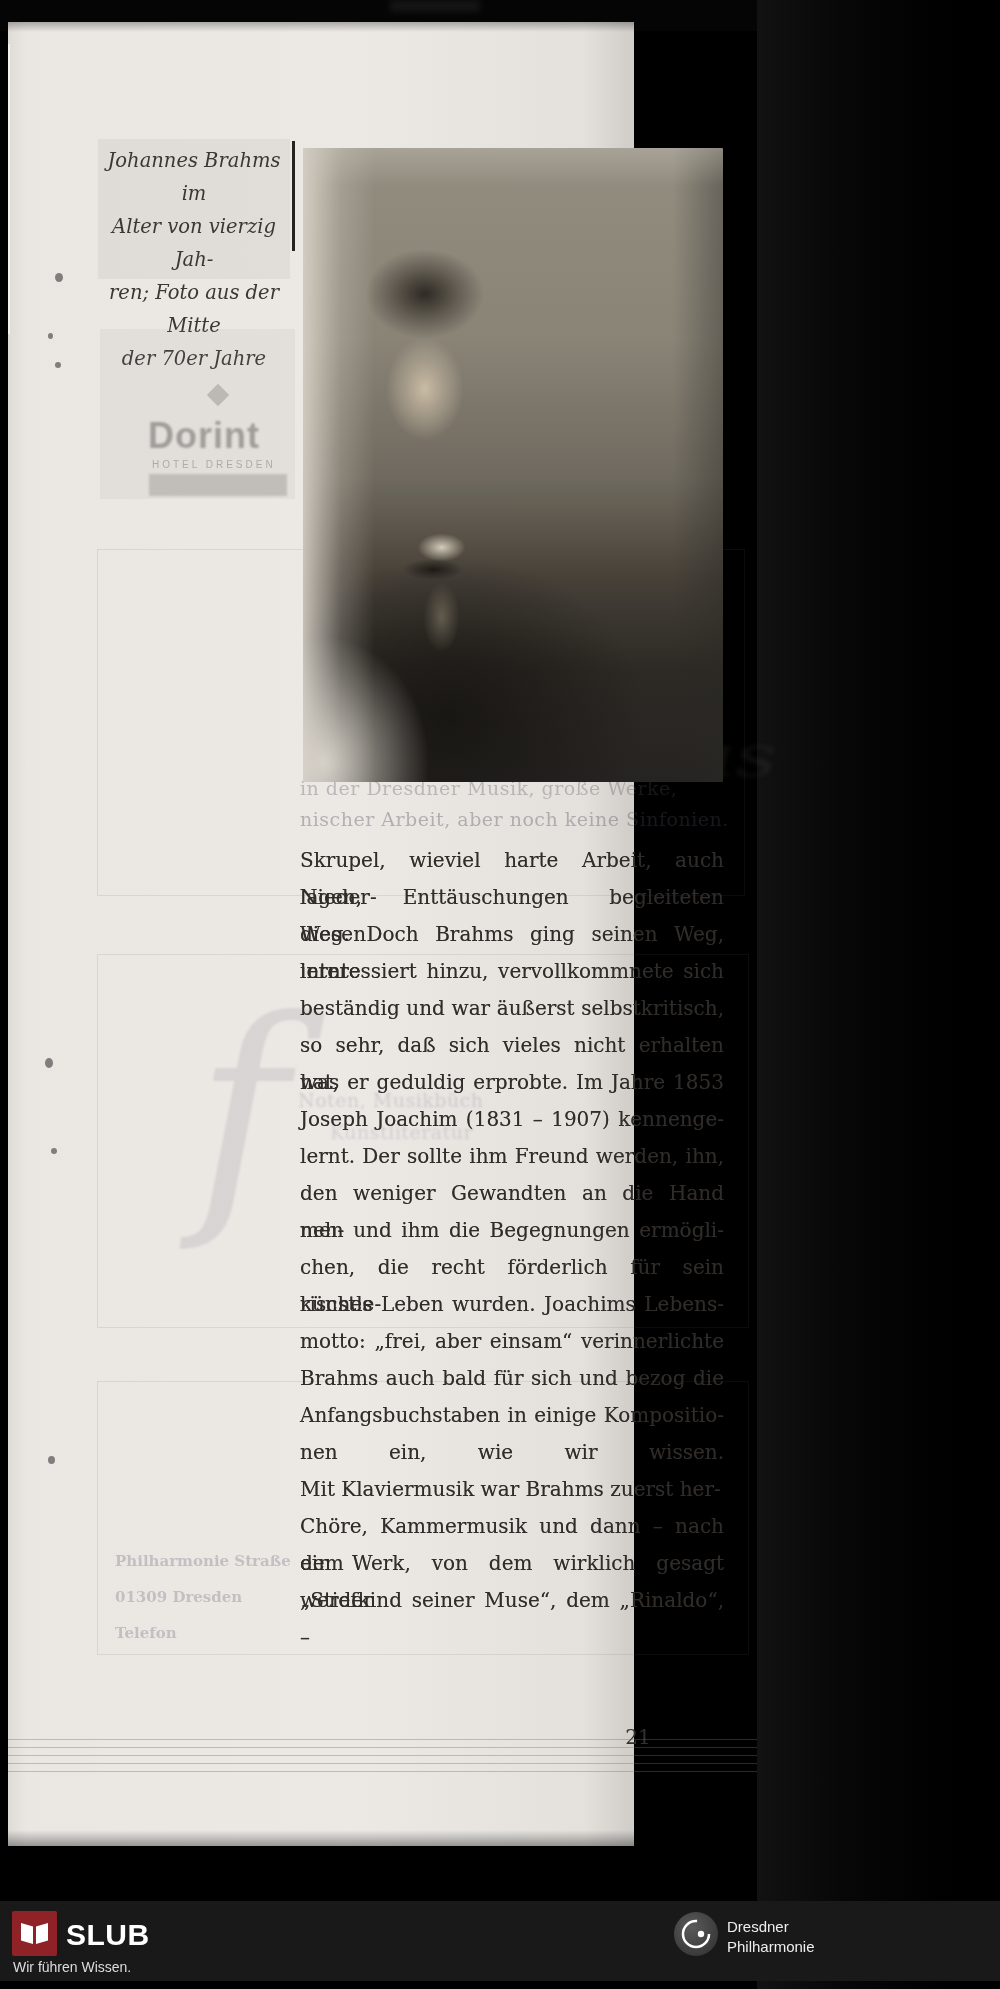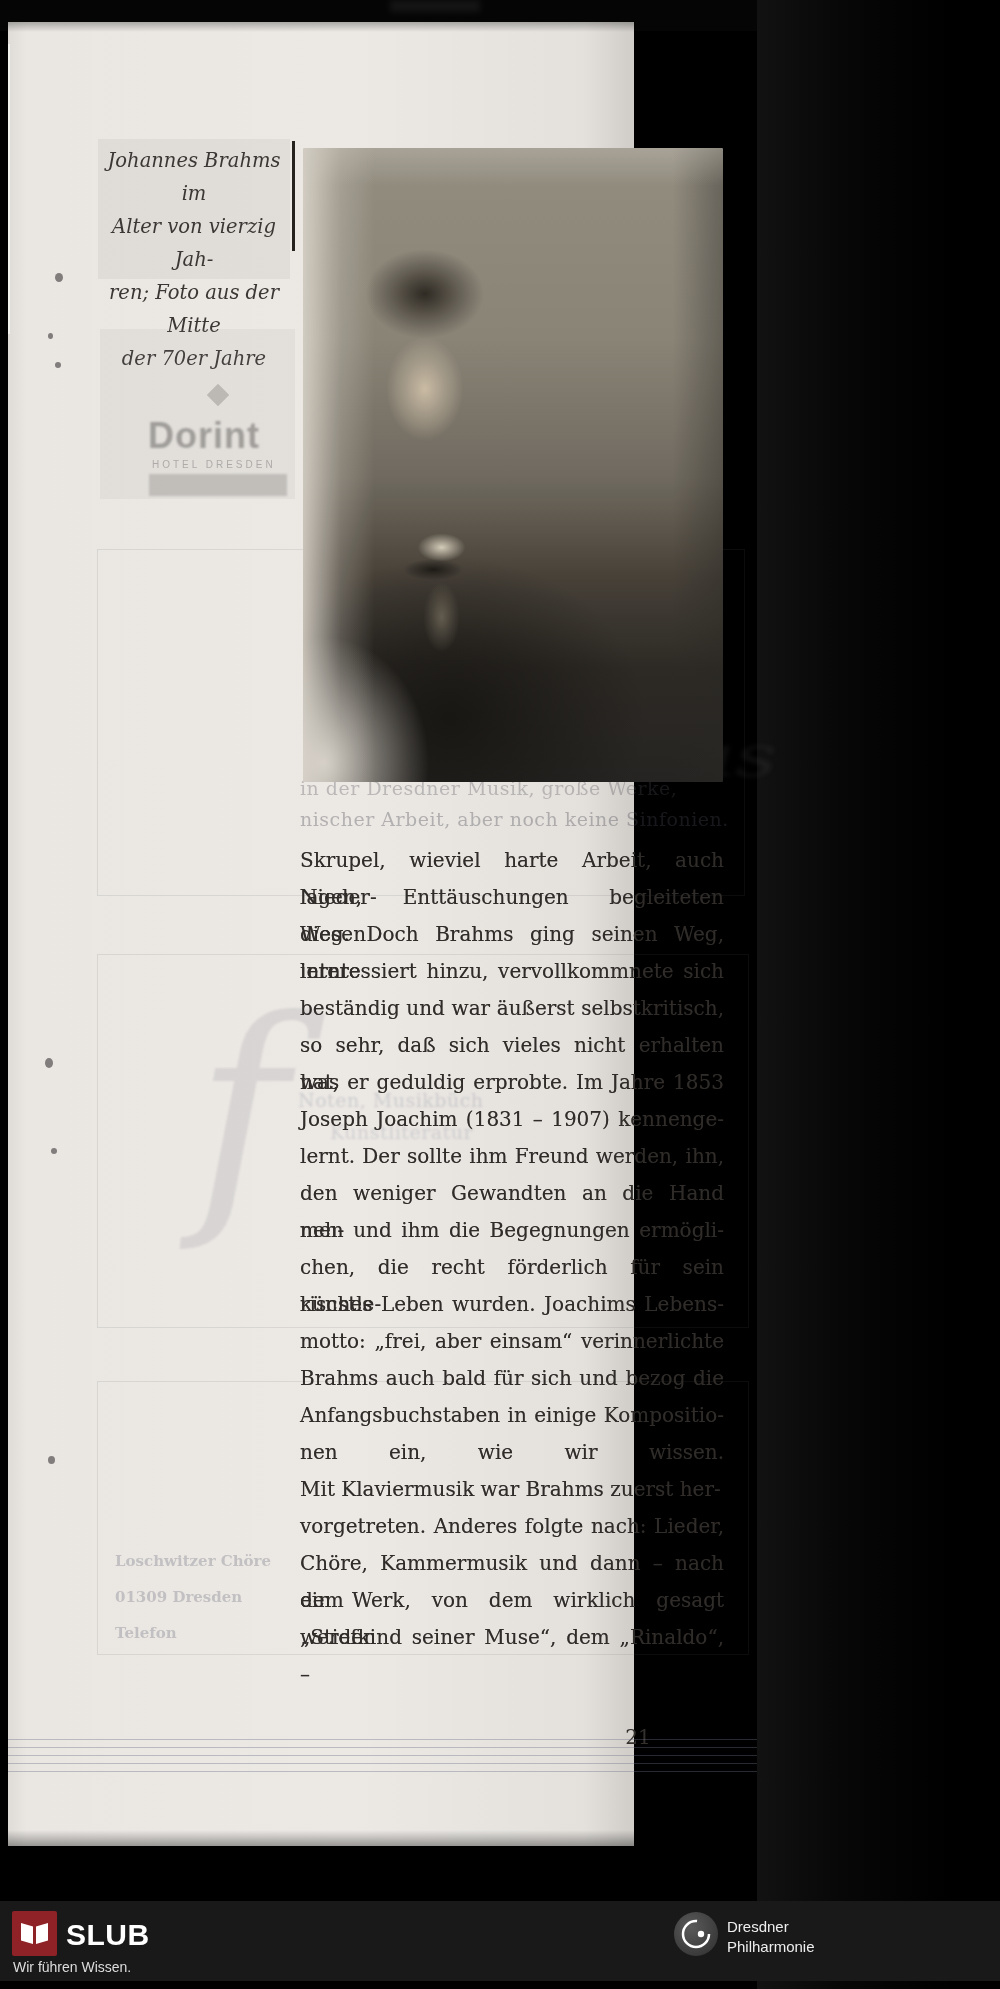--- a/index.html
+++ b/index.html
@@ -119,21 +119,21 @@
 
     <div class="ghost" style="left:318px;top:691px;font-size:18px;color:rgba(80,78,85,.30);">Grüne</div>
     <div class="ghost-script">Musikhaus</div>
     <div class="ghost" style="left:292px;top:755px;color:rgba(75,72,82,.30);">in der Dresdner Musik, große Werke,</div>
     <div class="ghost" style="left:292px;top:786px;color:rgba(70,68,78,.34);">nischer Arbeit, aber noch keine Sinfonien.</div>
     <div class="ghost-bigf">f</div>
     <div class="ghost" style="left:290px;top:1067px;color:rgba(90,95,120,.20);filter:blur(1px);">Noten, Musikbüch</div>
     <div class="ghost" style="left:322px;top:1099px;color:rgba(90,95,120,.18);filter:blur(1px);">Kunstliteratur</div>
     <div class="ghost-address">
 
-    <span class="ghost-addr-line">Loschwitzer Chöre</span>
+    <span class="ghost-addr-line">Philharmonie Straße</span>
         <span class="ghost-addr-line">01309 Dresden</span>
         <span class="ghost-addr-line">Telefon</span>
       </div>
 
     <div class="photo"></div>
 
     <div class="bodytext">
 
     <div class="bodyline">Skrupel, wieviel harte Arbeit, auch Nieder-</div>
         <div class="bodyline">lagen, Enttäuschungen begleiteten diesen</div>
@@ -146,21 +146,20 @@
         <div class="bodyline">lernt. Der sollte ihm Freund werden, ihn,</div>
         <div class="bodyline">den weniger Gewandten an die Hand neh-</div>
         <div class="bodyline">men und ihm die Begegnungen ermögli-</div>
         <div class="bodyline">chen, die recht förderlich für sein künstle-</div>
         <div class="bodyline">risches Leben wurden. Joachims Lebens-</div>
         <div class="bodyline">motto: „frei, aber einsam“ verinnerlichte</div>
         <div class="bodyline">Brahms auch bald für sich und bezog die</div>
         <div class="bodyline">Anfangsbuchstaben in einige Kompositio-</div>
         <div class="bodyline">nen ein, wie wir wissen.</div>
         <div class="bodyline">Mit Klaviermusik war Brahms zuerst her-</div>
-        <div class="bodyline">vorgetreten. Anderes folgte nach: Lieder,</div>
         <div class="bodyline">Chöre, Kammermusik und dann – nach dem</div>
         <div class="bodyline">ein Werk, von dem wirklich gesagt werden</div>
         <div class="bodyline">„Stiefkind seiner Muse“, dem „Rinaldo“, –</div>
       </div>
 
     <div class="pagenumber">21</div>
     <div class="stafflines"></div>
   </div>
 
   <div class="crack"></div>

